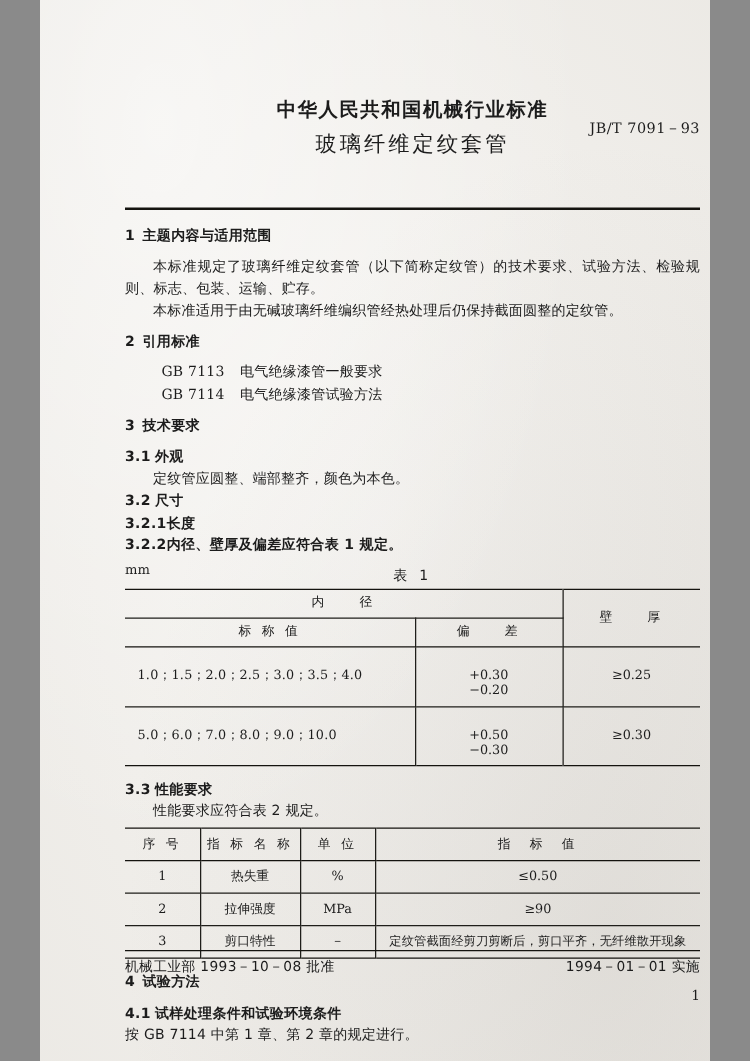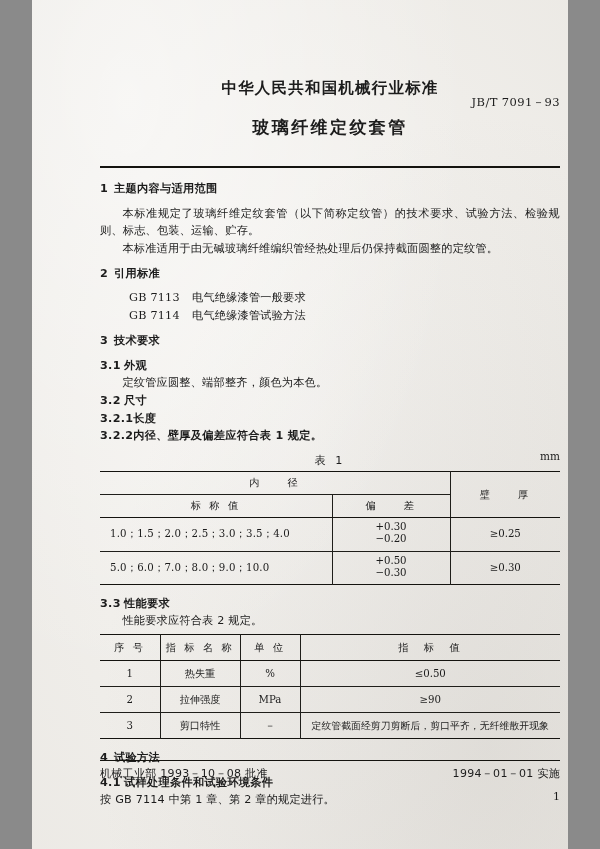--- a/index.html
+++ b/index.html
@@ -41,26 +41,26 @@
   }
   .hdr-code {
     position: absolute;
     right: 0; top: 95px;
     font-size: 11.5px;
     font-family: "DejaVu Serif", "Liberation Serif", serif;
     letter-spacing: 0.4px;
   }
   .hdr-title {
     position: absolute;
-    left: 0; top: 116px;
+    left: 0; top: 104px;
     width: 460px;
     text-align: center;
     font-size: 17px;
     letter-spacing: 2.4px;
-    font-weight: 700;
+    font-weight: 400;
   }
   .rule-top {
     position: absolute;
     left: 0; top: 166px;
     width: 460px;
     height: 0;
     border-top: 2.1px solid #14130f;
   }
 
   
@@ -108,21 +108,20 @@
     flex-direction: column;
     font-size: 6.4px;
     line-height: 1.02;
     vertical-align: -0.18em;
     margin: 0 1px;
     font-family: "DejaVu Serif", "Liberation Serif", serif;
   }
 
   
   .tbl-unit {
-    text-align: right;
     font-size: 10.5px;
     font-family: "DejaVu Serif", "Liberation Serif", serif;
     margin-bottom: 1px;
   }
   .tbl-cap {
     text-align: center;
     font-size: 11.2px;
     letter-spacing: 3px;
     margin-bottom: 2px;
     font-weight: 500;
@@ -158,20 +157,21 @@
     letter-spacing: 0.2px;
   }
   .numcell {
     font-family: "DejaVu Serif", "Liberation Serif", serif;
   }
   .tol {
     display: inline-block;
     text-align: right;
     line-height: 1.18;
     font-family: "DejaVu Serif", "Liberation Serif", serif;
+    margin-top: 14px;
   }
   .t1 .r-data td { height: 26px; }
   .t2 td { height: 19px; }
   .t2 .shear { letter-spacing: 0.1px; font-size: 9.8px; }
 
   
   .rule-bot {
     position: absolute;
     left: 0; top: 760px;
     width: 460px;

